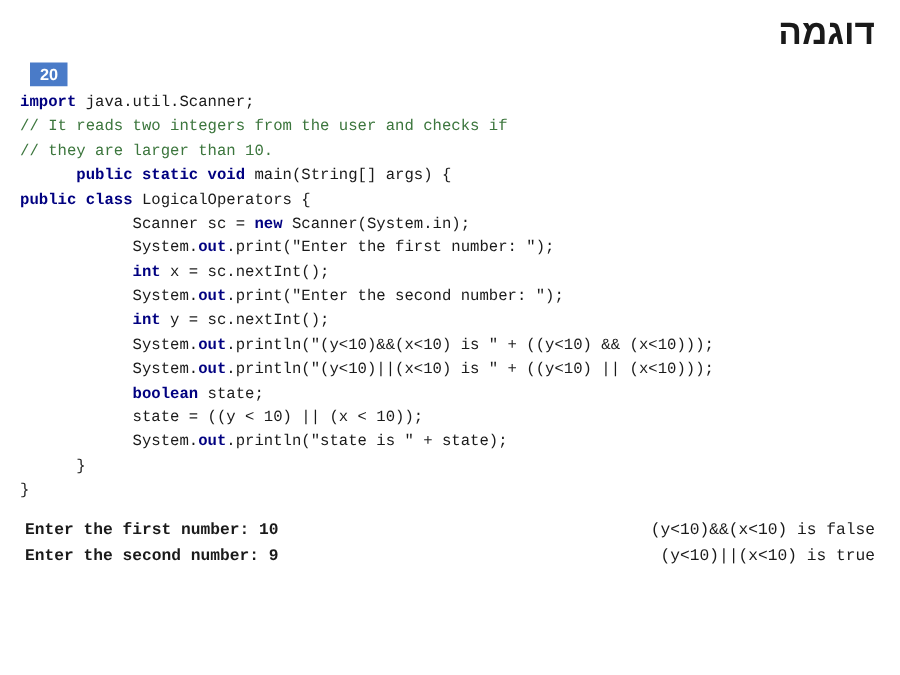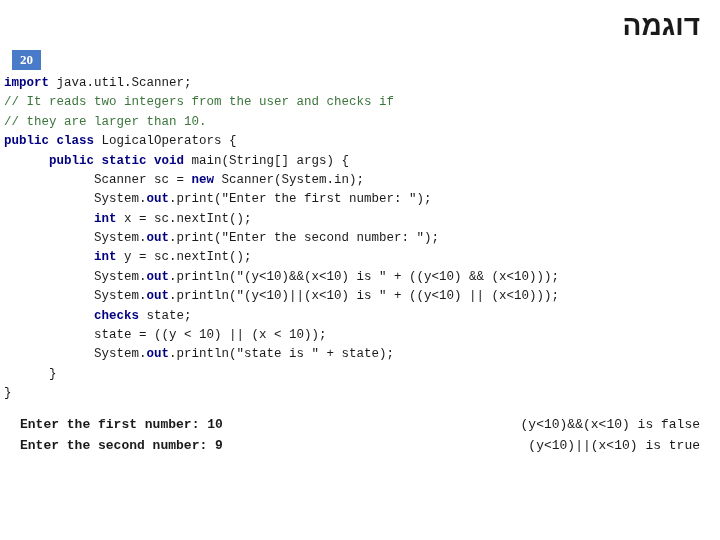--- a/index.html
+++ b/index.html
@@ -25,28 +25,29 @@
       text-align: center;
     }
 
     .slide-number-bar {
       background: #4a7bc8;
       color: #ffffff;
       font-size: 13px;
       font-weight: bold;
       padding: 2px 8px;
       display: inline-block;
+      margin-left: 12px;
       margin-bottom: 2px;
-      font-family: Liberation Serif, serif;
+      font-family: Liberation Sans, sans-serif;
       text-align: center;
     }
 
     .code-block {
       background: #ffffff;
-      padding: 2px 12px 2px 4px;
+      padding: 2px 12px 2px 16px;
       font-size: 12.5px;
       line-height: 1.55;
       color: #1a1a1a;
       margin-left: 0;
     }
 
     .code-line {
       white-space: pre;
       font-family: 'Courier New', Courier, monospace;
       font-size: 12.5px;
@@ -88,30 +89,30 @@
 </div>
 
 <div style="padding-left:12px;">
   <span class="slide-number-bar">20</span>
 </div>
 
 <div class="code-block">
   <div class="code-line normal"><span class="kw">import</span> java.util.Scanner;</div>
   <div class="code-line cm">// It reads two integers from the user and checks if</div>
   <div class="code-line cm">// they are larger than 10.</div>
+  <div class="code-line normal">      <span class="kw">public static void</span> main(String[] args) {</div>
   <div class="code-line normal"><span class="kw">public class</span> LogicalOperators {</div>
-  <div class="code-line normal">      <span class="kw">public static void</span> main(String[] args) {</div>
   <div class="code-line normal">            Scanner sc = <span class="kw">new</span> Scanner(System.in);</div>
   <div class="code-line normal">            System.<span class="kw">out</span>.print("Enter the first number: ");</div>
   <div class="code-line normal">            <span class="kw">int</span> x = sc.nextInt();</div>
   <div class="code-line normal">            System.<span class="kw">out</span>.print("Enter the second number: ");</div>
   <div class="code-line normal">            <span class="kw">int</span> y = sc.nextInt();</div>
   <div class="code-line normal">            System.<span class="kw">out</span>.println("(y&lt;10)&amp;&amp;(x&lt;10) is " + ((y&lt;10) &amp;&amp; (x&lt;10)));</div>
   <div class="code-line normal">            System.<span class="kw">out</span>.println("(y&lt;10)||(x&lt;10) is " + ((y&lt;10) || (x&lt;10)));</div>
-  <div class="code-line normal">            <span class="kw">checks</span> state;</div>
+  <div class="code-line normal">            <span class="kw">boolean</span> state;</div>
   <div class="code-line normal">            state = ((y &lt; 10) || (x &lt; 10));</div>
   <div class="code-line normal">            System.<span class="kw">out</span>.println("state is " + state);</div>
   <div class="code-line normal">      }</div>
   <div class="code-line normal">}</div>
 </div>
 
 <div class="bottom-section">
   <div class="output-left">
     <div>Enter the first number: 10</div>
     <div>Enter the second number: 9</div>

